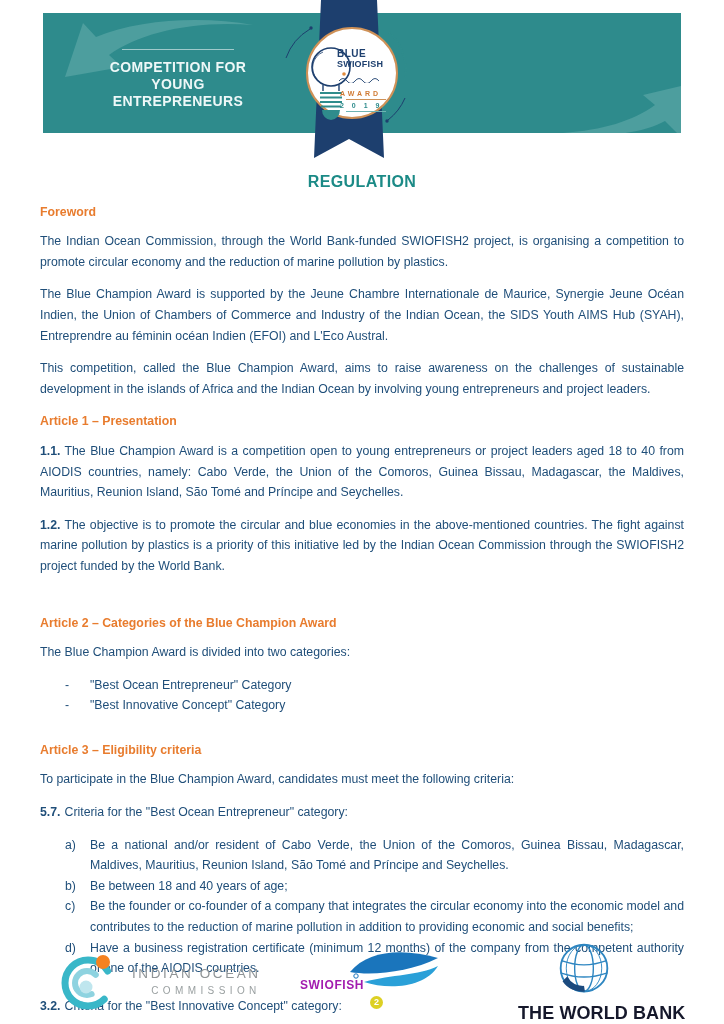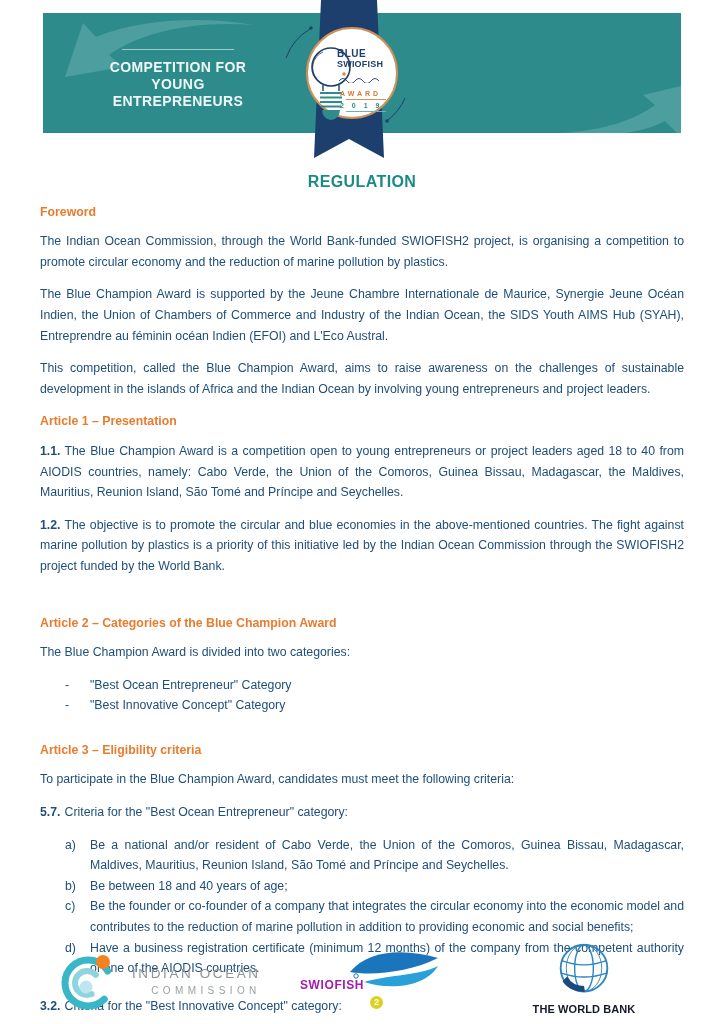--- a/index.html
+++ b/index.html
@@ -68,21 +68,21 @@
   .ioc-l1{color:#8f9496;font-size:13.5px;letter-spacing:2.6px;}
   .ioc-l2{color:#9aa0a1;font-size:10px;letter-spacing:4.4px;margin-top:4px;}
   .swio{position:absolute;left:296px;top:4px;width:145px;height:72px;}
   .swio-text{position:absolute;left:4px;top:32px;color:#a21caf;font-weight:bold;font-size:12px;letter-spacing:0.6px;}
   .swio-waves{position:absolute;left:52px;top:0;}
   .swio-badge{
     position:absolute;left:74px;top:50px;width:13px;height:13px;border-radius:50%;
     background:#ddd024;color:#ffffff;font-size:9px;font-weight:bold;text-align:center;line-height:13px;
   }
   .wb{position:absolute;left:518px;top:0;width:132px;text-align:center;}
-  .wb-text{color:#15182b;font-weight:bold;font-size:11px;letter-spacing:0.1px;margin-top:1px;white-space:nowrap;}
+  .wb-text{color:#15182b;font-weight:bold;font-size:18px;letter-spacing:0.1px;margin-top:1px;white-space:nowrap;}
 </style>
 </head>
 <body>
 
 <div class="banner">
   <svg class="banner-arrows" width="638" height="120" viewBox="0 0 638 120">
     <path d="M210,12 C150,7 96,20 66,42 L79,54 L22,64 L40,10 L53,24 C96,6 160,3 210,12 Z" fill="#4d9e9e"></path>
     <path d="M520,120 C560,117 590,108 612,92 L600,82 L650,70 L638,124 L622,108 C600,120 565,125 520,120 Z" fill="#4d9e9e"></path>
   </svg>
   <div class="hdr-left">

